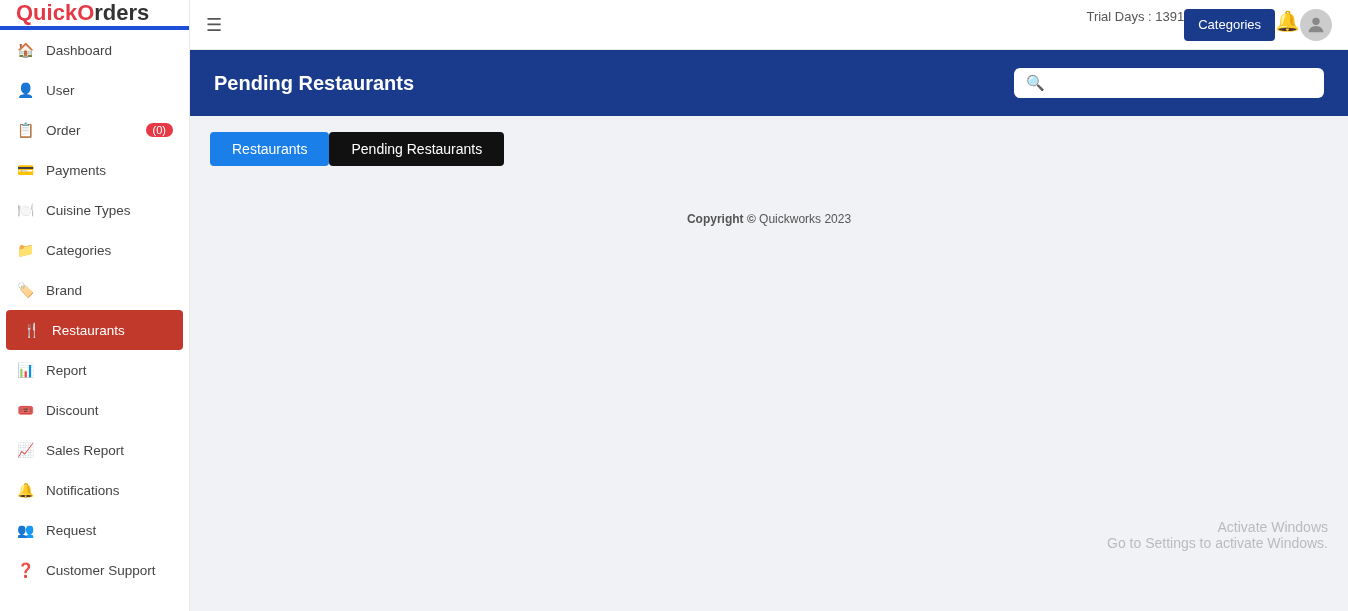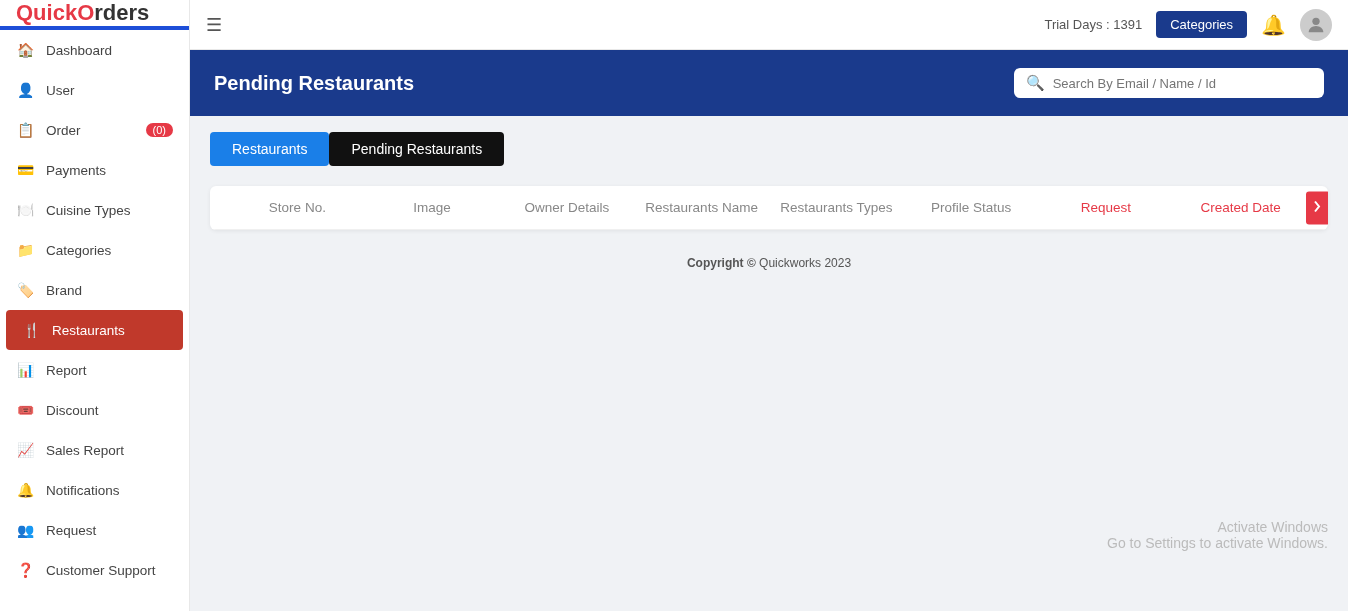--- a/index.html
+++ b/index.html
@@ -51,21 +51,21 @@
       background: #fff;
       height: 50px;
       display: flex;
       align-items: center;
       padding: 0 16px;
       border-bottom: 1px solid #e8e8e8;
       justify-content: space-between;
     }
     .topbar-left { display: flex; align-items: center; gap: 10px; }
     .hamburger { font-size: 18px; cursor: pointer; color: #555; }
-    .topbar-right { display: flex; align-items: center; gap: 14px; }
+    .topbar-right { display: flex; }
     .trial-text { font-size: 13px; color: #555; }
     .dispatcher-btn {
       background: #1a3a8c;
       color: #fff;
       border: none;
       padding: 6px 14px;
       border-radius: 4px;
       cursor: pointer;
       font-size: 13px;
     }
@@ -277,43 +277,31 @@
       </div>
     </div>
   </div>
 
   <div class="page-wrapper">
 
     <div class="page-header">
       <h1 class="page-title">Pending Restaurants</h1>
       <div class="search-box">
         <span class="search-icon">🔍</span>
-        <input class="search-input" type="text" placeholder="Search By Email / Name / Id" style="">
       </div>
     </div>
 
     <div class="content-area">
       <div class="tab-row">
 
       <button class="tab-btn active">Restaurants</button>
           <button class="tab-btn inactive">Pending Restaurants</button>
         </div>
 
       <div class="table-container" style="position:relative;">
-        <div class="table-header">
-
-        <div class="col">Store No.</div>
-            <div class="col">Image</div>
-            <div class="col">Owner Details</div>
-            <div class="col">Restaurants Name</div>
-            <div class="col">Restaurants Types</div>
-            <div class="col">Profile Status</div>
-            <div class="col red">Request</div>
-            <div class="col red">Created Date</div>
-          </div>
 
         <div class="scroll-indicator" style="position:absolute;right:0;top:50%;transform:translateY(-50%);">
           <svg width="14" height="14" viewBox="0 0 14 14" fill="white">
               <path d="M5 2l4 5-4 5" stroke="white" stroke-width="2" fill="none"></path>
             </svg>
         </div>
       </div>
     </div>
 
     <div class="footer">

